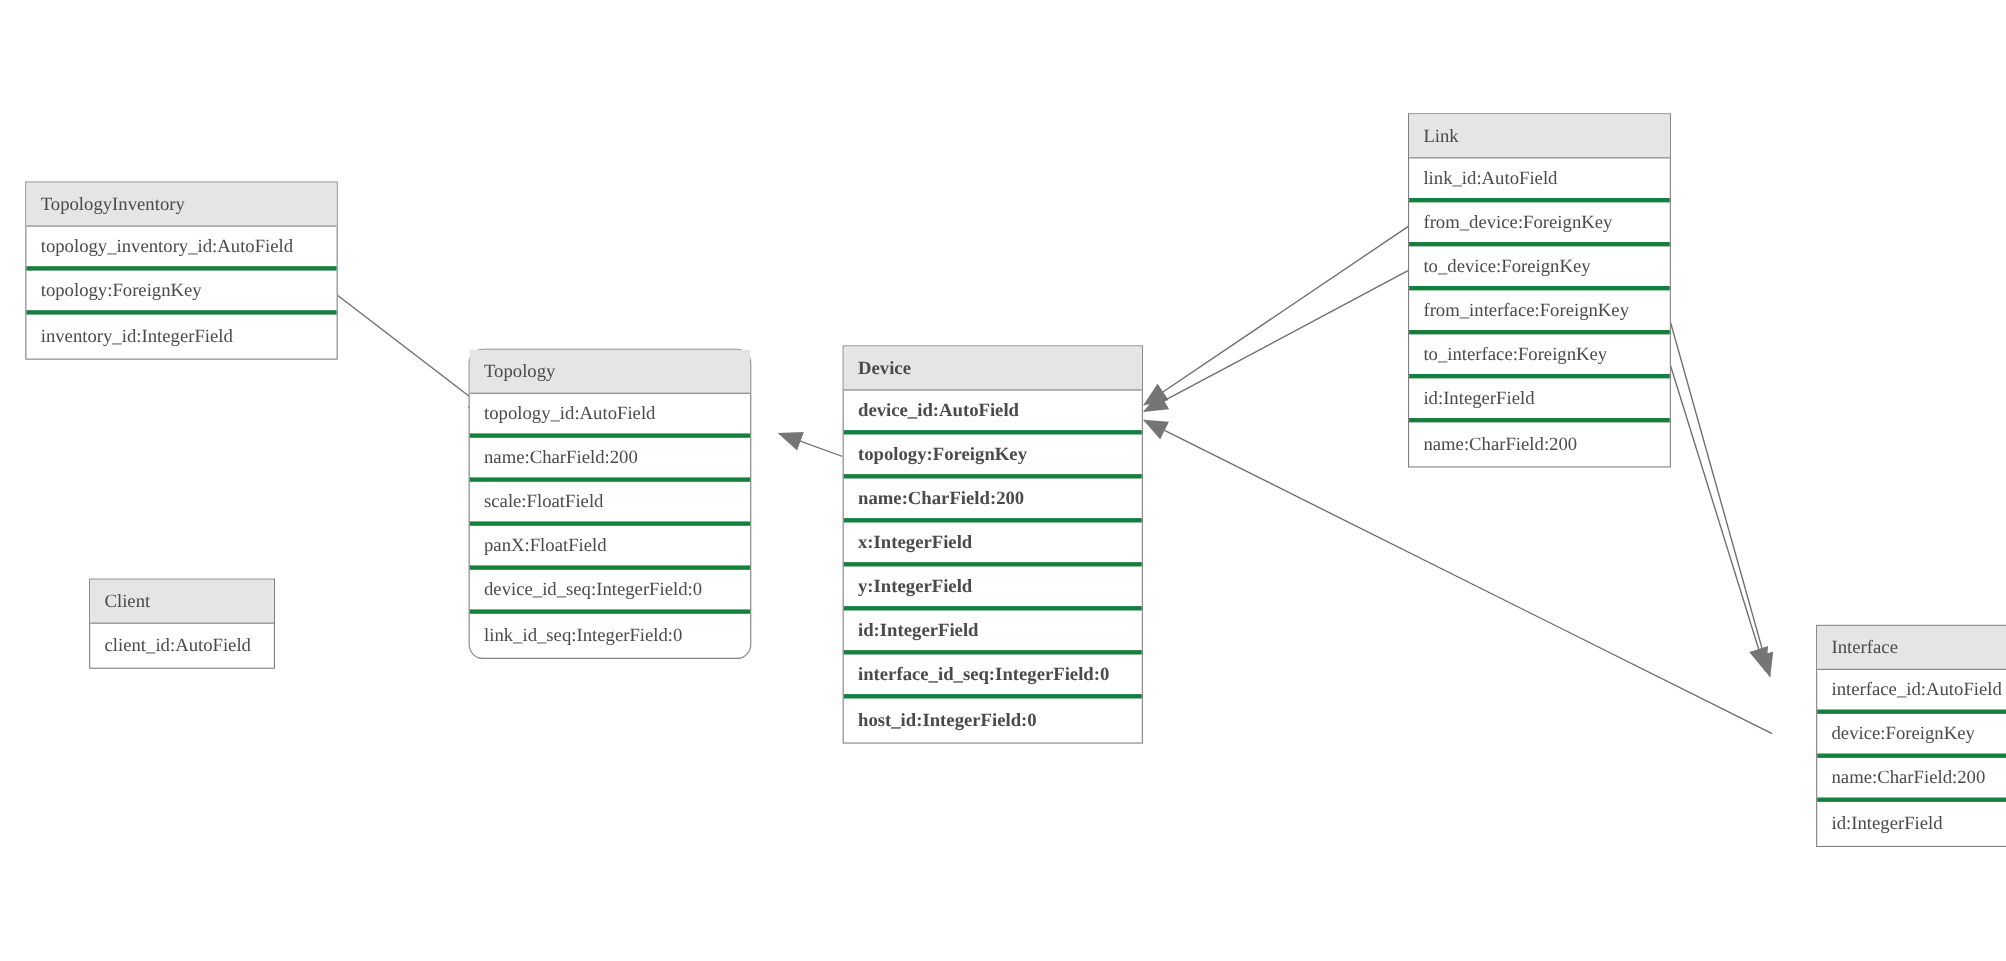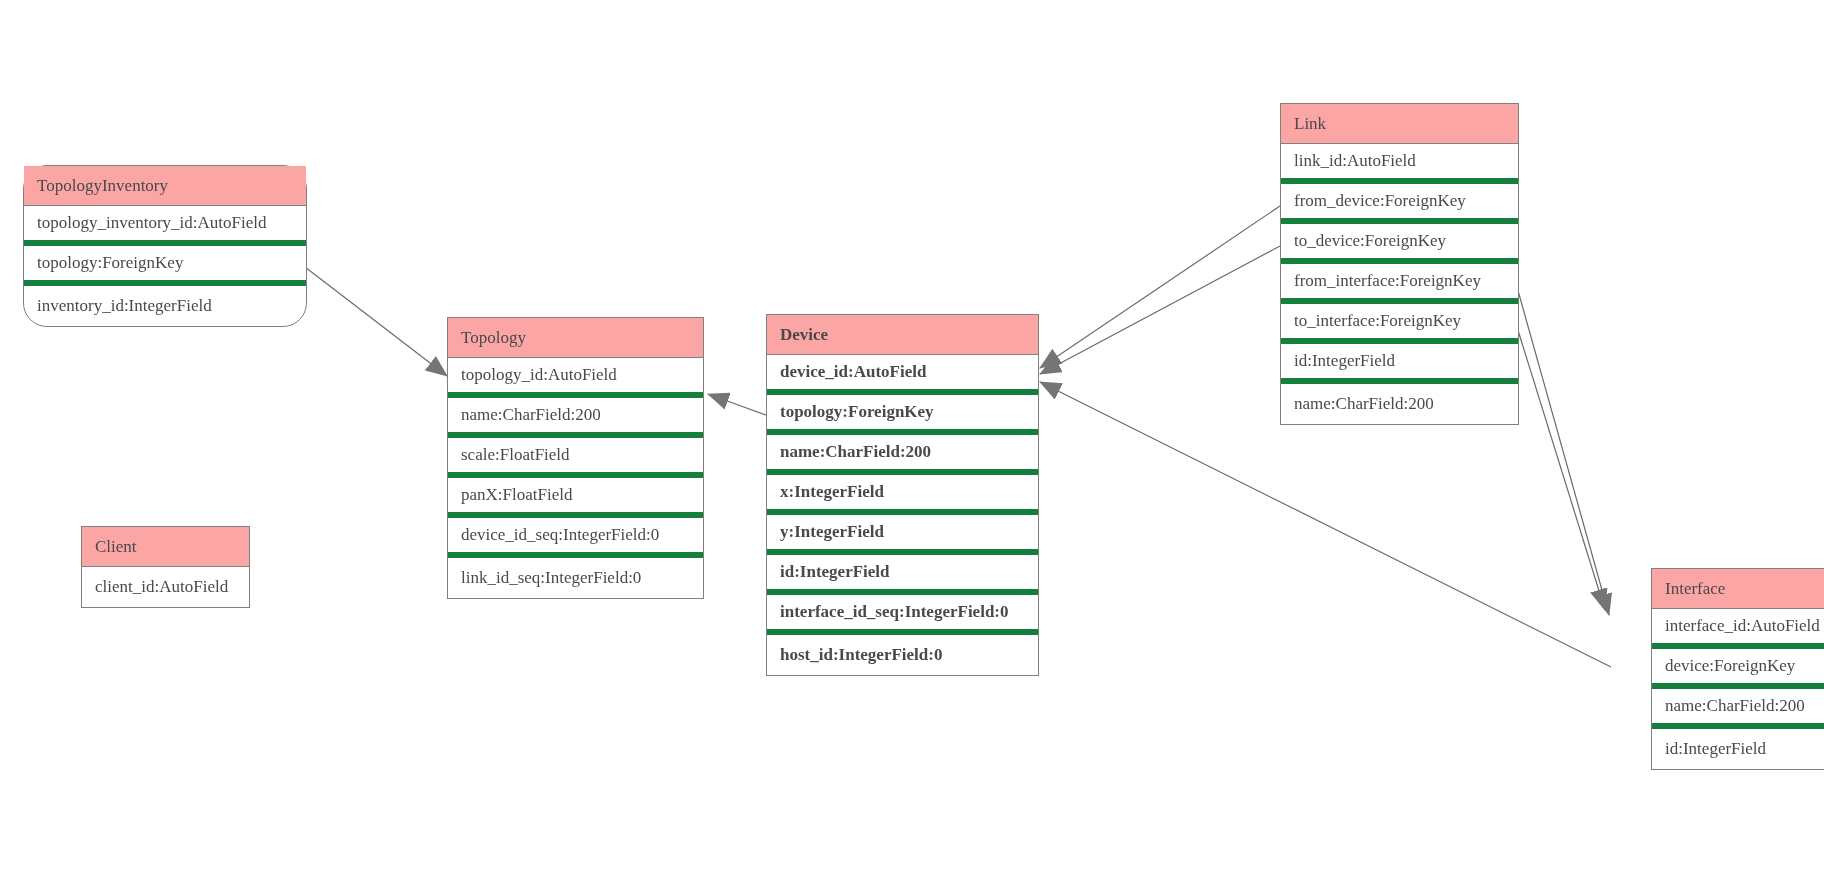--- a/index.html
+++ b/index.html
@@ -21,36 +21,36 @@
   .entity {
     position: absolute;
     background: #ffffff;
     border: 1.5px solid #808080;
     color: #4a4a4a;
     font-size: 17px;
     box-sizing: content-box;
   }
   .entity-header {
     height: 40px;
-    background: #fca5a5;
+    background: #e5e5e5;
     border-bottom: 1px solid #808080;
     display: flex;
     align-items: center;
     padding: 0 13px;
     box-sizing: border-box;
     white-space: nowrap;
     overflow: hidden;
   }
   .entity-row {
     height: 40px;
     display: flex;
     align-items: center;
     padding: 0 13px;
     box-sizing: border-box;
-    border-bottom: 6px solid #15803d;
+    border-bottom: 4px solid #15803d;
     white-space: nowrap;
     overflow: hidden;
   }
   .entity-row:last-child { border-bottom: none; }
 </style>
 </head>
 <body>
 
 <div class="canvas">
 
@@ -62,28 +62,28 @@
     </defs>
     <line x1="305" y1="267" x2="447" y2="376" stroke="#6b6b6b" stroke-width="1.2" marker-end="url(#arrowhead)"></line>
     <line x1="766" y1="415" x2="708" y2="394" stroke="#6b6b6b" stroke-width="1.2" marker-end="url(#arrowhead)"></line>
     <line x1="1280" y1="206" x2="1040" y2="368" stroke="#6b6b6b" stroke-width="1.2" marker-end="url(#arrowhead)"></line>
     <line x1="1280" y1="246" x2="1040" y2="374" stroke="#6b6b6b" stroke-width="1.2" marker-end="url(#arrowhead)"></line>
     <line x1="1611" y1="667" x2="1040" y2="382" stroke="#6b6b6b" stroke-width="1.2" marker-end="url(#arrowhead)"></line>
     <line x1="1517" y1="287" x2="1609" y2="615" stroke="#6b6b6b" stroke-width="1.2" marker-end="url(#arrowhead)"></line>
     <line x1="1517" y1="327" x2="1605" y2="610" stroke="#6b6b6b" stroke-width="1.2" marker-end="url(#arrowhead)"></line>
   </svg>
 
-  <div class="entity" style="left:23px; top:165px; width:282px;border-radius:24px;">
+  <div class="entity" style="left:23px; top:165px; width:282px;">
     <div class="entity-header">TopologyInventory</div>
     <div class="entity-row">topology_inventory_id:AutoField</div>
     <div class="entity-row">topology:ForeignKey</div>
     <div class="entity-row">inventory_id:IntegerField</div>
   </div>
 
-  <div class="entity" style="left:447px; top:317px; width:255px;">
+  <div class="entity" style="left:426px; top:317px; width:255px;border-radius:13px;">
     <div class="entity-header">Topology</div>
     <div class="entity-row">topology_id:AutoField</div>
     <div class="entity-row">name:CharField:200</div>
     <div class="entity-row">scale:FloatField</div>
     <div class="entity-row">panX:FloatField</div>
     <div class="entity-row">device_id_seq:IntegerField:0</div>
     <div class="entity-row">link_id_seq:IntegerField:0</div>
   </div>
 
   <div class="entity" style="left:81px; top:526px; width:167px;">

